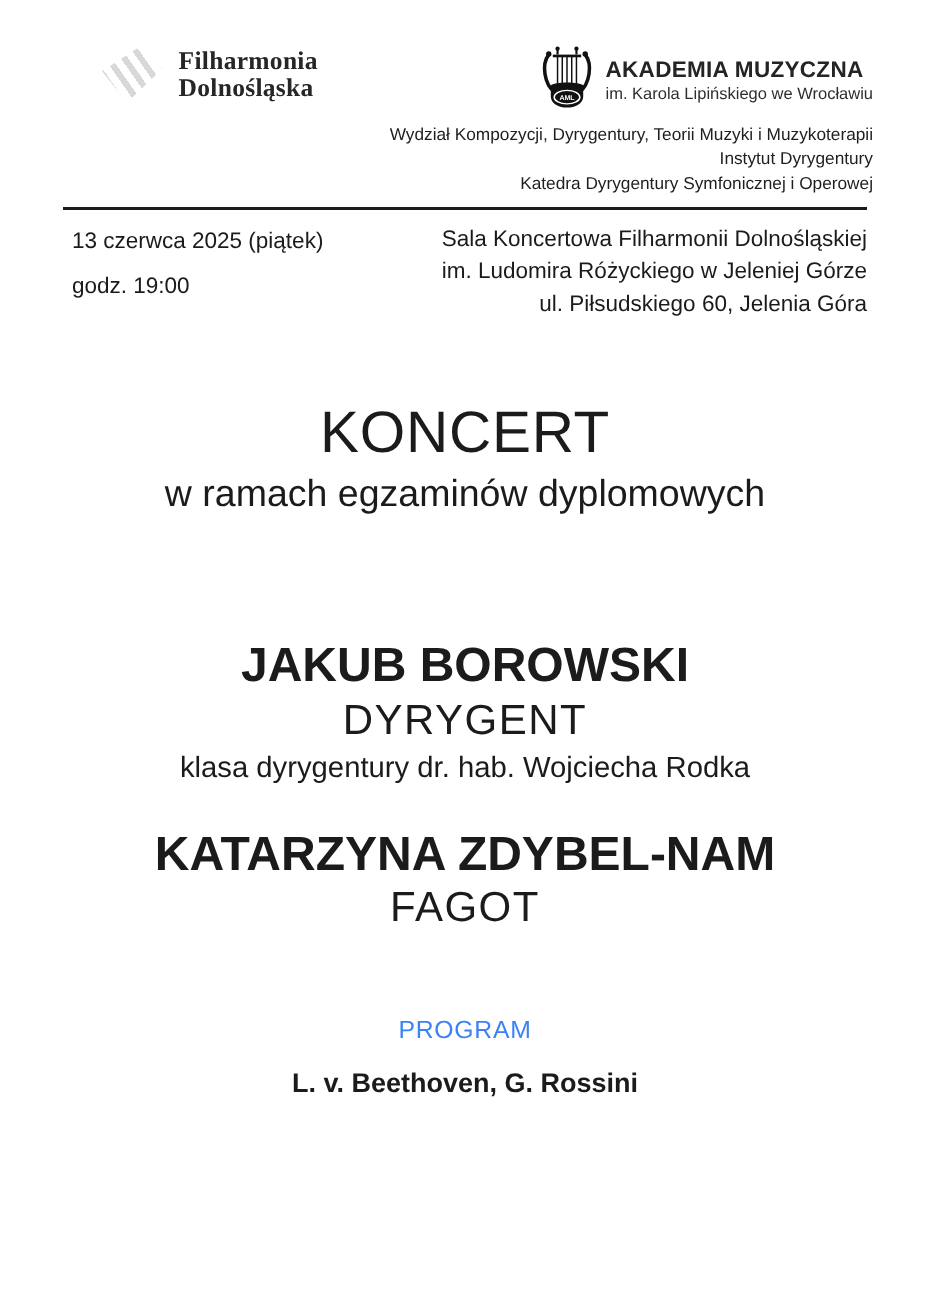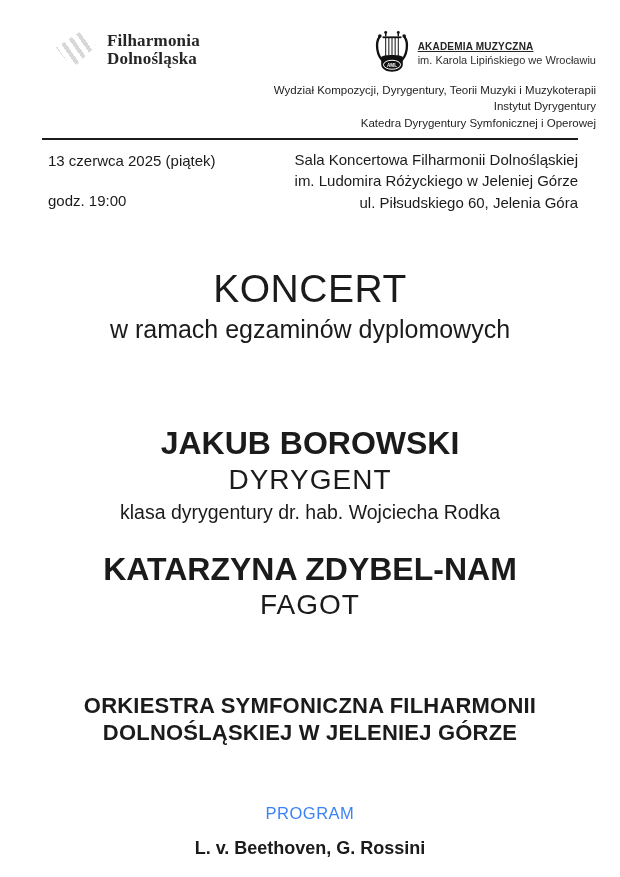--- a/index.html
+++ b/index.html
@@ -7,60 +7,60 @@
     width: 620px; height: 877px;
     background: #ffffff;
     color: #1b1b1b;
     font-family: "Liberation Sans", sans-serif;
     overflow: hidden;
     position: relative;
     box-sizing: border-box;
   }
 
   
-  .header { padding: 30px 24px 0 42px; }
+  .header { padding: 30px 38px 0 42px; margin-left: 12px; }
   .header-top { display: flex; justify-content: space-between; align-items: flex-start; }
 
   .fil-logo { display: flex; align-items: center; gap: 11px; margin-left: 14px; margin-top: 2px; }
   .fil-icon {
     width: 40px; height: 36px;
     background: repeating-linear-gradient(55deg, #d8d8d8 0 4px, #ffffff 4px 9px);
     clip-path: polygon(0% 42%, 58% 0%, 100% 38%, 42% 100%);
   }
   .fil-text {
     font-family: "Liberation Serif", serif;
     font-weight: 700;
     font-size: 17px;
     line-height: 1.08;
     color: #262626;
     letter-spacing: 0.2px;
   }
 
   .am-block { display: flex; align-items: center; gap: 8px; margin-top: 0px; }
   .lyre { width: 36px; height: 47px; flex: 0 0 auto; }
   .am-text { text-align: left; }
-  .am-name { font-size: 10px; font-weight: 600; color: #242424; letter-spacing: 0.2px; white-space: nowrap; text-decoration: underline; }
+  .am-name { font-size: 15px; font-weight: 600; color: #242424; letter-spacing: 0.2px; white-space: nowrap; }
   .am-sub  { font-size: 11px; color: #2e2e2e; margin-top: 2px; white-space: nowrap; }
 
   .departments { text-align: right; font-size: 11.5px; line-height: 1.42; color: #1e1e1e; margin-top: 5px; }
 
   .rule {
     border: none;
     border-top: 2px solid #1c1c1c;
     margin: 7px 42px 0 42px;
   }
 
   
   .info-row {
     display: flex; justify-content: space-between; align-items: flex-start;
     padding: 9px 42px 0 48px;
     font-size: 15px;
   }
   .date-block { line-height: 1.55; text-align: left; }
-  .date-line { margin-bottom: 17px; }
+  .date-line { margin-bottom: 7px; }
   .venue-block { text-align: right; line-height: 1.42; }
 
   
   .main { text-align: center; }
   .title-koncert   { margin-top: 56px; font-size: 39px; font-weight: 400; letter-spacing: 0.5px; line-height: 1; }
   .title-sub       { margin-top: 8px;  font-size: 25px; line-height: 1.1; }
   .performer-name  { font-size: 32px; font-weight: 700; line-height: 1.05; }
   .performer-role  { margin-top: 4px; font-size: 28px; letter-spacing: 1px; line-height: 1.05; }
   .performer-note  { margin-top: 8px; font-size: 19.5px; line-height: 1.1; }
   .performer-1 { margin-top: 84px; }
@@ -147,22 +147,18 @@
       <div class="performer-name">JAKUB BOROWSKI</div>
       <div class="performer-role">DYRYGENT</div>
       <div class="performer-note">klasa dyrygentury dr. hab. Wojciecha Rodka</div>
     </div>
 
     <div class="performer-2">
       <div class="performer-name">KATARZYNA ZDYBEL-NAM</div>
       <div class="performer-role">FAGOT</div>
     </div>
 
-    <div class="orchestra">
-      <div>ORKIESTRA SYMFONICZNA FILHARMONII</div>
-      <div>DOLNOŚLĄSKIEJ W JELENIEJ GÓRZE</div>
-    </div>
 
     <div class="program-label">PROGRAM</div>
     <div class="program-composers">L. v. Beethoven, G. Rossini</div>
   </div>
 
 </div>
 
 </body></html>

